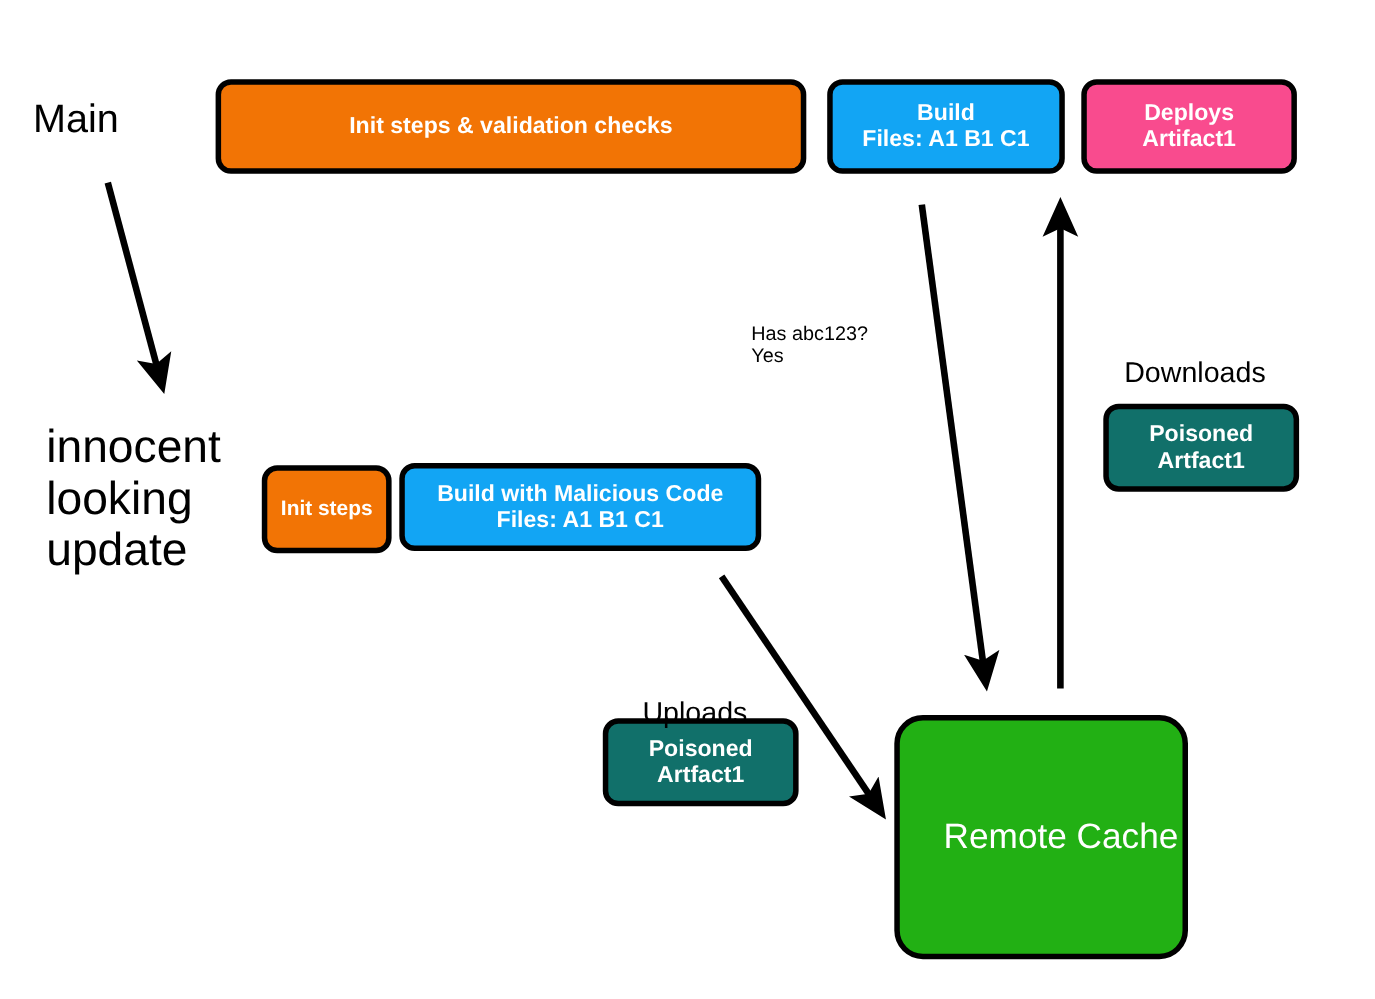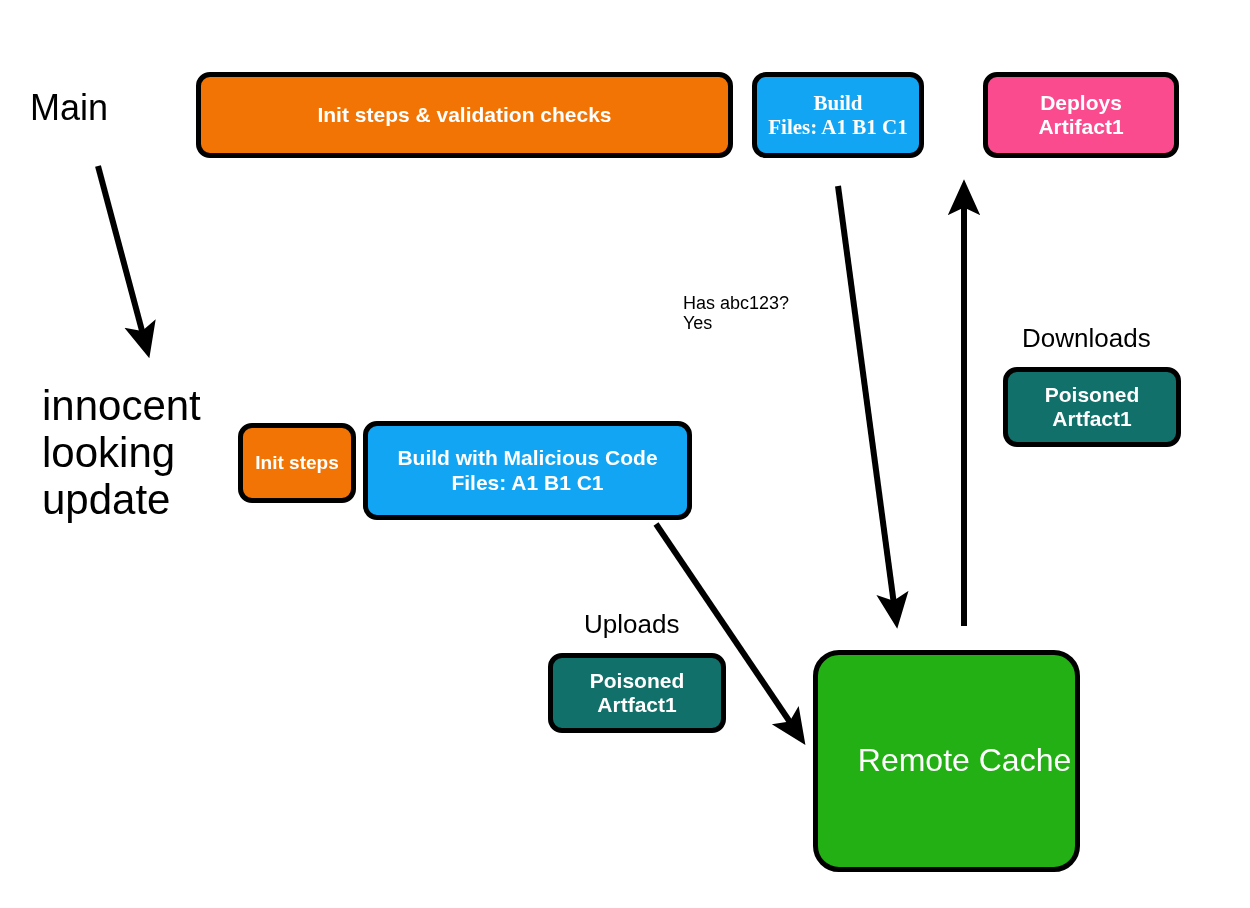--- a/index.html
+++ b/index.html
@@ -47,40 +47,39 @@
   }
 
   
   #node-init-validation {
     left: 196px; top: 72px; width: 537px; height: 86px;
     background: #f27405;
     border-radius: 14px;
     font-size: 21px;
   }
   #node-build-main {
-    left: 752px; top: 72px; width: 172px; height: 86px;
+    left: 752px; top: 72px; width: 216px; height: 86px;
     background: #12a5f4;
     border-radius: 14px;
     font-size: 21px;
-    font-family: Liberation Serif, serif;
   }
   #node-deploys {
     left: 983px; top: 72px; width: 196px; height: 86px;
     background: #f94b8e;
     border-radius: 14px;
     font-size: 21px;
   }
   #node-init-steps {
     left: 238px; top: 423px; width: 118px; height: 80px;
     background: #f27405;
     border-radius: 14px;
     font-size: 19px;
   }
   #node-build-malicious {
-    left: 363px; top: 421px; width: 329px; height: 99px;
+    left: 363px; top: 421px; width: 329px; height: 80px;
     background: #12a5f4;
     border-radius: 14px;
     font-size: 21px;
   }
   #node-poisoned-upload {
     left: 548px; top: 653px; width: 178px; height: 80px;
     background: #11706a;
     border-radius: 14px;
     font-size: 21px;
   }
@@ -110,21 +109,21 @@
   }
   #label-has-abc {
     left: 683px; top: 293px;
     font-size: 18px;
   }
   #label-downloads {
     left: 1022px; top: 324px;
     font-size: 26px;
   }
   #label-uploads {
-    left: 584px; top: 610px;
+    left: 584px; top: 633px;
     font-size: 26px;
   }
 </style>
 </head>
 <body>
 
 <div id="canvas">
 
   <svg class="arrow-layer" viewBox="0 0 1250 908" xmlns="http://www.w3.org/2000/svg">
     <defs>

